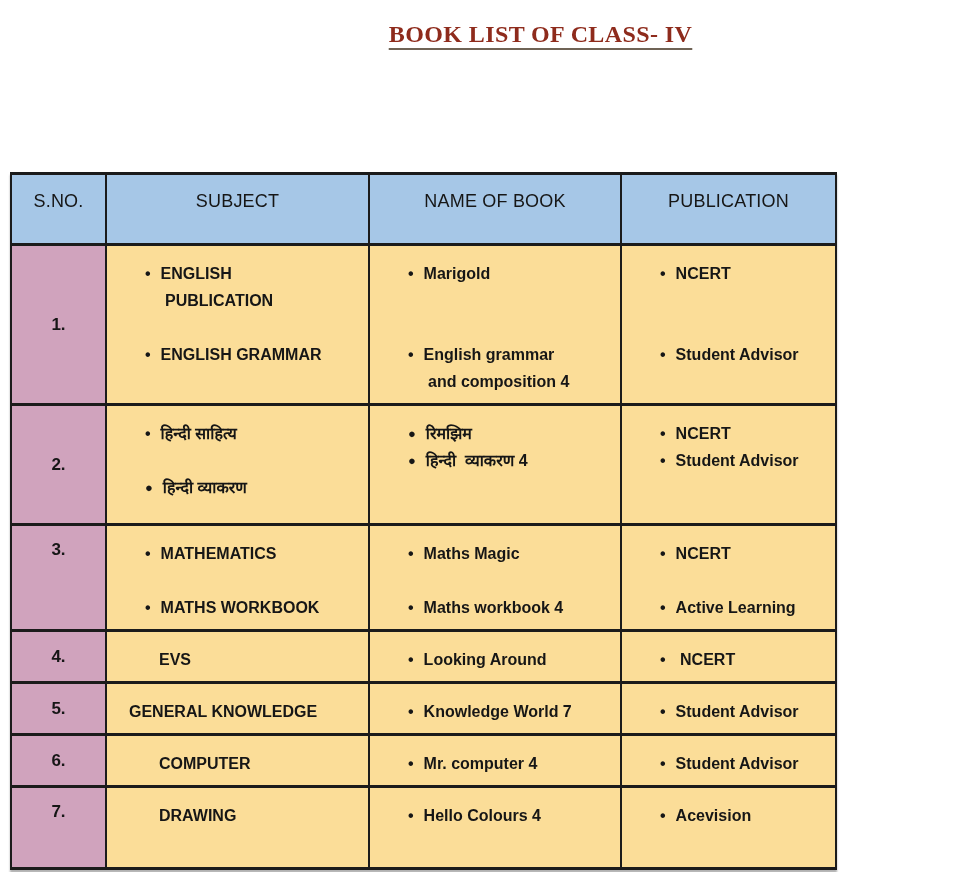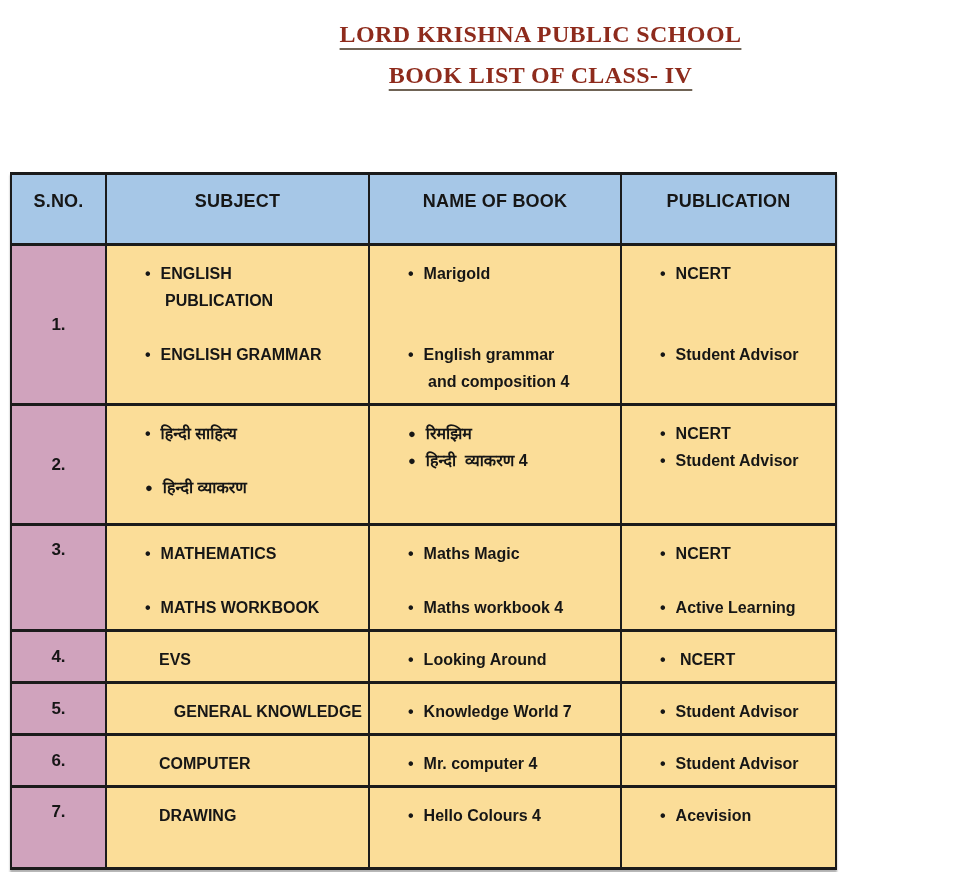--- a/index.html
+++ b/index.html
@@ -45,21 +45,21 @@
   .book-table th,.book-table td{
     border-left:2px solid var(--border);
     border-right:2px solid var(--border);
     border-top:3px solid var(--border);
     border-bottom:3px solid var(--border);
     vertical-align:top;
   }
   .book-table thead tr{height:71px;}
   .book-table th{
     background:var(--header-bg);
-    font-size:18px;font-weight:bold;
+    font-size:18px;font-weight:normal;
     text-align:center;
     padding-top:16px;
     letter-spacing:.2px;
     margin-left:16px;
   }
   .book-table tbody tr:nth-child(1){height:158px;}
   .book-table tbody tr:nth-child(2){height:120px;}
   .book-table tbody tr:nth-child(3){height:100px;}
   .book-table tbody tr:nth-child(4){height:47px;}
   .book-table tbody tr:nth-child(5){height:50px;}
@@ -73,31 +73,30 @@
   td.sno.v-t{vertical-align:top;padding-top:14px;}
   td.cell{
     background:var(--cell-bg);
     font-size:16px;font-weight:bold;
     padding:14px 6px 8px 18px;
   }
   .line{line-height:27px;white-space:pre;padding-left:0;}
   .line.with-blt{padding-left:20px;}
   .line.ind1{padding-left:40px;}
   .line.ind2{padding-left:34px;}
-  .line.ind0{padding-left:4px;text-align:right;}
+  .line.ind0{padding-left:4px;}
   .line.spacer{height:27px;}
   .blt{display:inline-block;margin-right:10px;}
   .blt.small{font-size:16px;}
   .blt.large{font-size:13px;vertical-align:1px;}
 </style>
 </head>
 <body>
 
 <div class="titles">
-  <div class="title-line">LORD KRISHNA PUBLIC SCHOOL</div>
   <div class="title-line">BOOK LIST OF CLASS- IV</div>
 </div>
 
 <table class="book-table">
   <colgroup>
     <col style="width:95px">
       <col style="width:263px">
       <col style="width:252px">
       <col style="width:215px">
   </colgroup>

